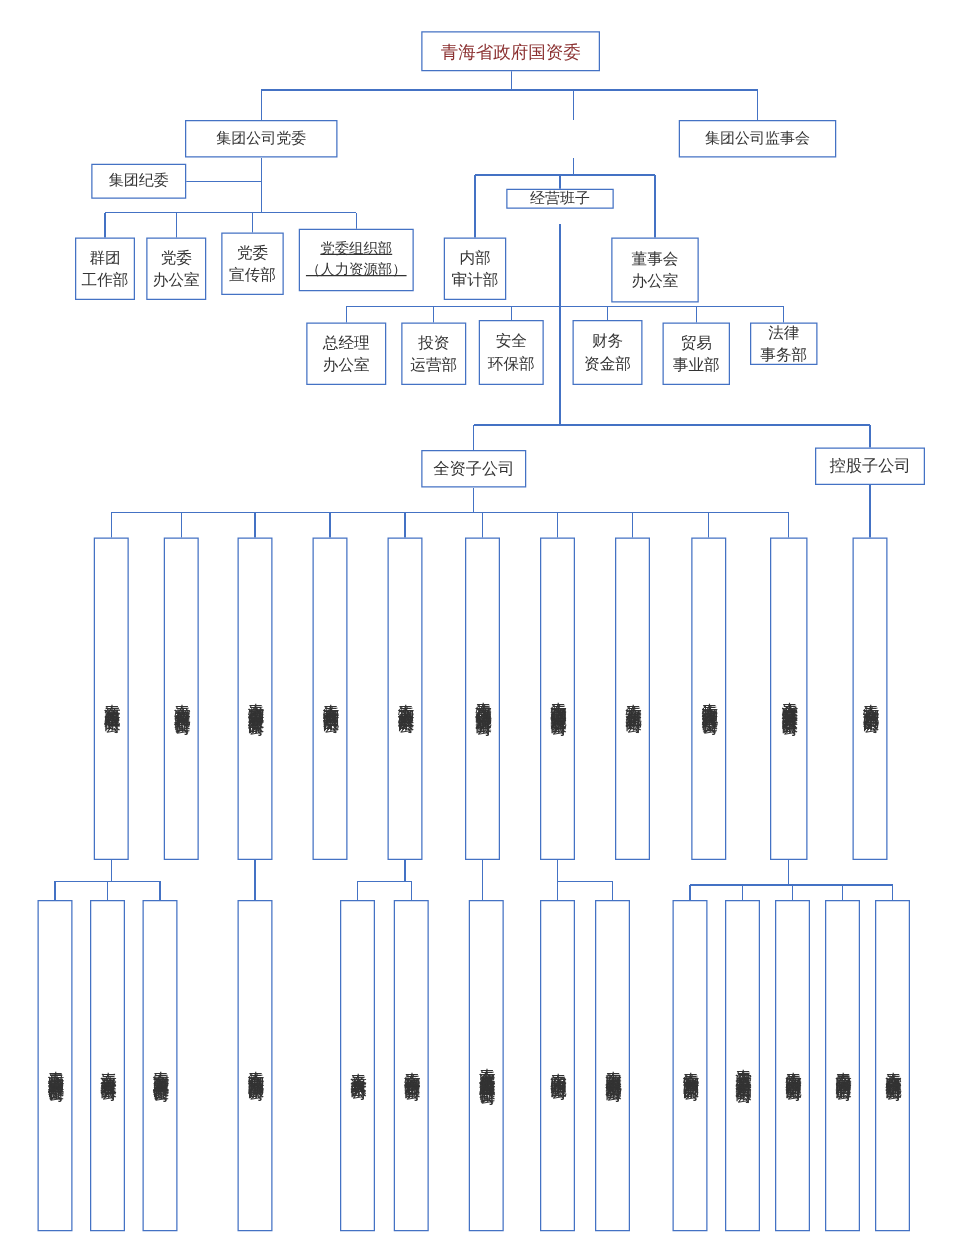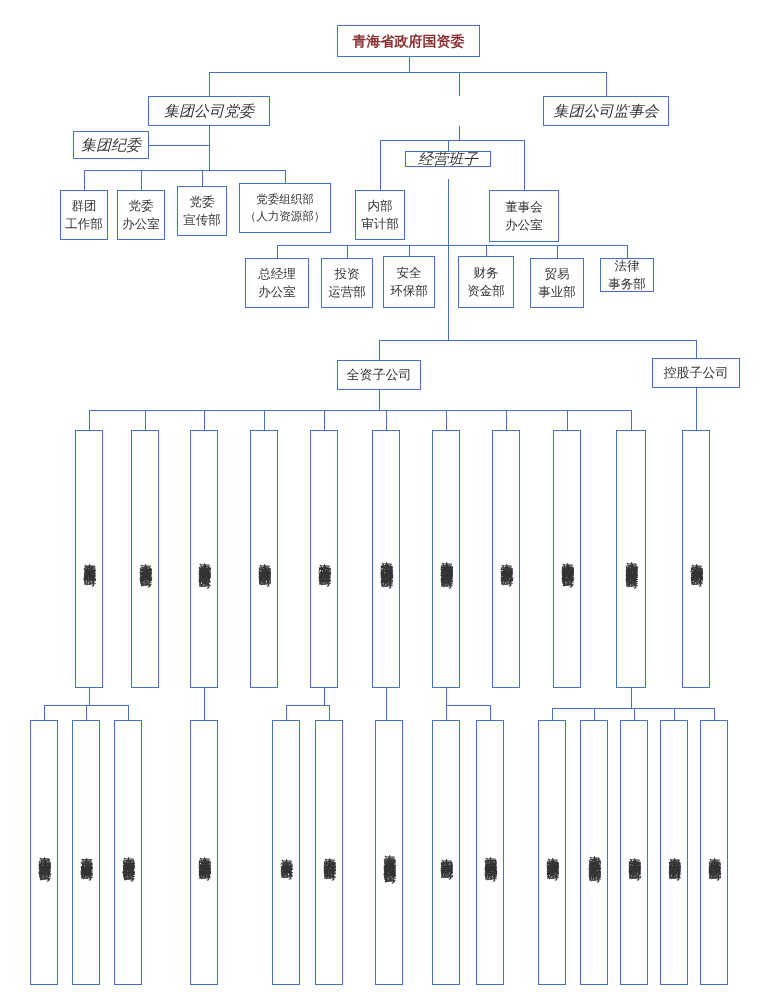--- a/index.html
+++ b/index.html
@@ -20,25 +20,25 @@
   .lines path { fill:none; stroke:var(--line,#4472c4); stroke-width:1; shape-rendering:crispEdges; }
   .box {
     position:absolute;
     border:1px solid var(--line,#4472c4);
     background:#ffffff;
     display:flex; align-items:center; justify-content:center;
     text-align:center;
     font-size:12.5px; line-height:1.45;
   }
   .box .lbl { white-space:pre-line; display:block; }
-  .root { font-size:14px; font-weight:bold; color:var(--root-text,#8b3030); }
-  .l2 { font-size:15px;font-style:italic; }
+  .root { font-size:14px; font-weight:normal; color:var(--root-text,#8b3030); }
+  .l2 { font-size:12px; }
   .hdr { font-size:13px; }
   .sm { font-size:12.5px; }
-  .xs { font-size:11.5px; }
+  .xs { font-size:11.5px;text-decoration:underline; }
   .vbox { font-size:13px; }
   .vbox .lbl {
     writing-mode:vertical-rl;
     text-orientation:upright;
     letter-spacing:1px;
     white-space:nowrap;
   }
 </style>
 </head>
 <body>

